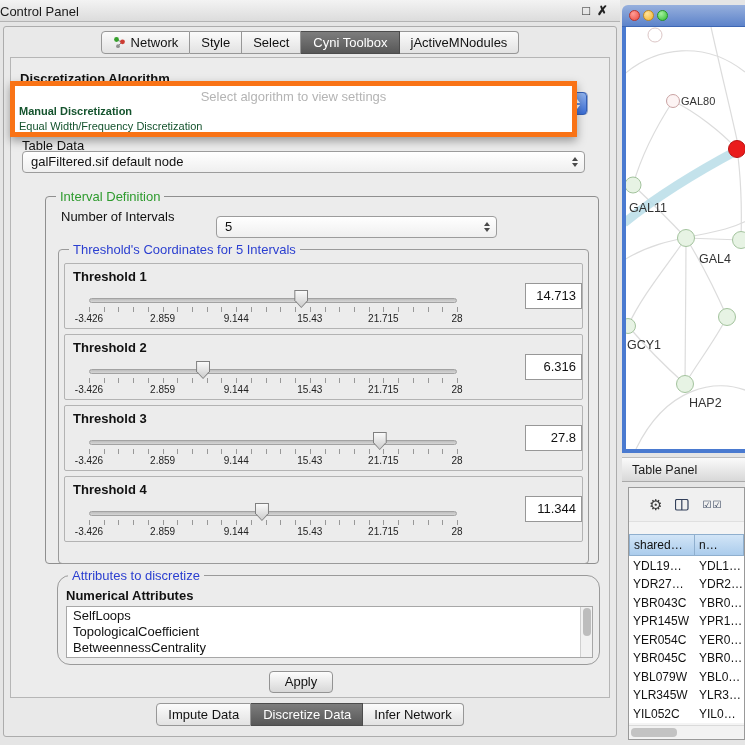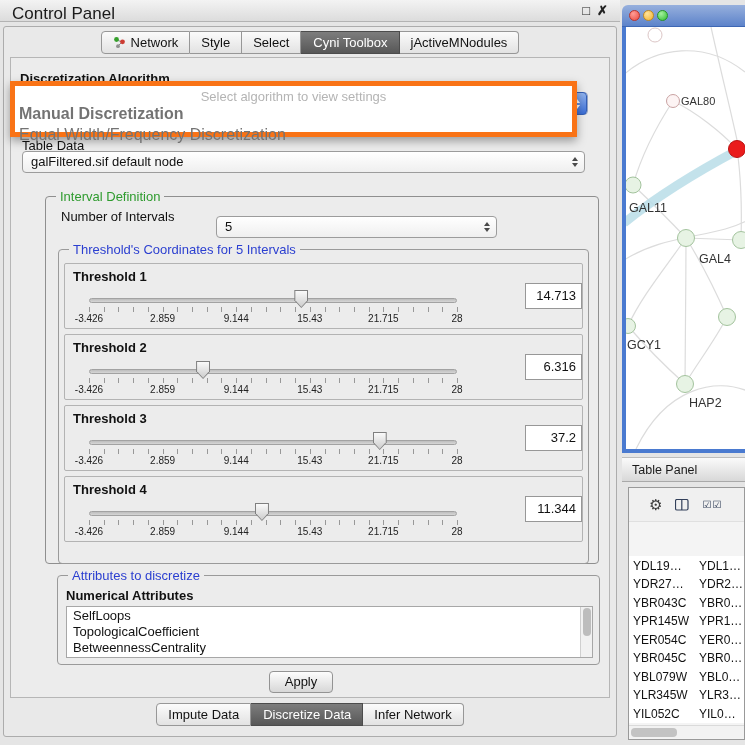--- a/index.html
+++ b/index.html
@@ -6,21 +6,21 @@
   html,body { margin:0; padding:0; }
   body {
     width:745px; height:745px; position:relative; overflow:hidden;
     background:#e5e5e5; font-family:"Liberation Sans", sans-serif; color:#111;
   }
   .abs { position:absolute; }
 
   
   .cp-titlebar { left:0; top:0; width:620px; height:22px;
     background:linear-gradient(#f3f3f3,#dcdcdc); border-bottom:1px solid #b3b3b3; }
-  .cp-title { left:12px; top:4px; font-size:17px; color:#1a1a1a; }
+  .cp-title { left:0; top:4px; font-size:13px; color:#1a1a1a; }
   .win-btn { top:3px; font-size:13px; color:#222; }
   .btn-min { right:30px; }
   .btn-close { right:12px; font-weight:bold; }
 
   .outer-panel { left:3px; top:26px; width:614px; height:711px;
     background:#e9e9e9; border:1px solid #acacac; border-radius:3px; }
   .inner-panel { left:10px; top:57px; width:600px; height:641px;
     background:#ececec; border:1px solid #b6b6b6; }
 
   
@@ -41,21 +41,21 @@
   .blue-cap { right:0; top:-1px; width:21px; height:23px; border-radius:0 4px 4px 0;
     background:linear-gradient(#92b4ef,#3b6ed6); border:1px solid #3560b8;
     display:flex; flex-direction:column; align-items:center; justify-content:center; gap:2px; }
   .cap-up { width:0;height:0;border-left:3px solid transparent;border-right:3px solid transparent;border-bottom:4px solid #fff; }
   .cap-dn { width:0;height:0;border-left:3px solid transparent;border-right:3px solid transparent;border-top:4px solid #fff; }
 
   
   .popup { left:10px; top:81px; width:567px; height:56px; background:#fff;
     border:5px solid #f97316; box-shadow:0 4px 9px rgba(0,0,0,.35); z-index:10; }
   .popup-header { text-align:center; color:#b4b4b4; font-size:13px; padding-top:3px; height:18px; }
-  .popup-item { font-size:16px; padding:1px 4px 2px 4px; color:#737373; }
+  .popup-item { font-size:11px; padding:1px 4px 2px 4px; color:#14532d; }
   .popup-item.bold { font-weight:bold; }
 
   
   .lbl-table-data { left:22px; top:138px; font-size:13px; }
   .combo { background:linear-gradient(#ffffff,#efefef); border:1px solid #9c9c9c; border-radius:4px; }
   .combo-text { font-size:13px; line-height:20px; padding-left:8px; }
   .td-combo { left:22px; top:151px; width:563px; height:22px; }
   .spin { right:6px; top:5px; display:flex; flex-direction:column; gap:2px; }
   .sp-up { width:0;height:0;border-left:3.5px solid transparent;border-right:3.5px solid transparent;border-bottom:4.5px solid #4a4a4a; }
   .sp-dn { width:0;height:0;border-left:3.5px solid transparent;border-right:3.5px solid transparent;border-top:4.5px solid #4a4a4a; }
@@ -83,21 +83,21 @@
   .tl { position:absolute; top:25px; font-size:10px; color:#222; transform:translateX(-50%); white-space:nowrap; }
   .t-thumb { position:absolute; top:2px; width:14px; height:18px; transform:translateX(-50%);
     clip-path:polygon(0 0,100% 0,100% 58%,50% 100%,0 58%); background:#7f7f7f; }
   .t-thumb-in { position:absolute; left:1px; top:1px; right:1px; bottom:1px;
     clip-path:polygon(0 0,100% 0,100% 58%,50% 100%,0 58%);
     background:linear-gradient(#fafafa,#cccccc); }
   .t-value { position:absolute; left:460px; top:19px; width:57px; height:26px;
     background:#fff; border:1px solid #979797; font-size:13px; text-align:right;
     line-height:24px; padding-right:5px; }
 
-  .group-attrs { left:57px; top:575px; width:543px; height:90px; border-color:#9a9a9a; }
+  .group-attrs { left:57px; top:575px; width:543px; height:90px; border-color:#9a9a9a;border-radius:13px; }
   .lbl-numattrs { left:8px; top:12px; font-size:13px; font-weight:bold; }
   .attr-list { position:absolute; left:8px; top:30px; width:527px; height:52px;
     background:#fff; border:1px solid #a7a7a7; overflow:hidden; }
   .attr-item { font-size:13px; height:16px; padding:1px 0 0 6px; }
   .attr-scroll { position:absolute; right:0; top:0; width:12px; height:100%;
     background:#f1f1f1; border-left:1px solid #cfcfcf; }
   .attr-thumb { position:absolute; left:1.5px; top:1px; width:8px; height:28px;
     background:#bdbdbd; border-radius:4px; }
 
   .apply-btn { left:269px; top:671px; width:64px; height:22px;
@@ -262,21 +262,21 @@
         <span class="tl" style="left:0%">-3.426</span>
         <span class="tl" style="left:20%">2.859</span>
         <span class="tl" style="left:40%">9.144</span>
         <span class="tl" style="left:60%">15.43</span>
         <span class="tl" style="left:80%">21.715</span>
         <span class="tl" style="left:100%">28</span>
         <div class="t-thumb" style="left: 79%;">
             <div class="t-thumb-in"></div>
           </div>
       </div>
-      <div class="t-value">37.2</div>
+      <div class="t-value">27.8</div>
     </div>
 
     <div class="tbox" style="top:226px">
       <div class="t-label">Threshold 4</div>
       <div class="t-slider">
         <div class="t-groove"></div>
         <div class="t-ticks"></div>
         <span class="tl" style="left:0%">-3.426</span>
         <span class="tl" style="left:20%">2.859</span>
         <span class="tl" style="left:40%">9.144</span>
@@ -368,20 +368,24 @@
 
 <div class="abs tbl-win">
   <div class="tbl-toolbar">
     <span class="gear-glyph">⚙</span>
     <svg width="14" height="12">
       <rect x="0.5" y="0.5" width="12.5" height="10.5" rx="1.5" fill="none" stroke="#33405a" stroke-width="1.2"></rect>
       <line x1="6.8" y1="0.5" x2="6.8" y2="11" stroke="#33405a" stroke-width="1.2"></line>
     </svg>
     <span class="checks-glyph">☑☑</span>
   </div>
+  <div class="tbl-head">
+    <div class="th th1">shared…</div>
+    <div class="th th2">n…</div>
+  </div>
   <div class="tbl-rows">
     <div class="tr">
         <div class="td td1">YDL19…</div>
         <div class="td td2">YDL1…</div>
       </div>
     <div class="tr">
         <div class="td td1">YDR27…</div>
         <div class="td td2">YDR2…</div>
       </div>
     <div class="tr">

